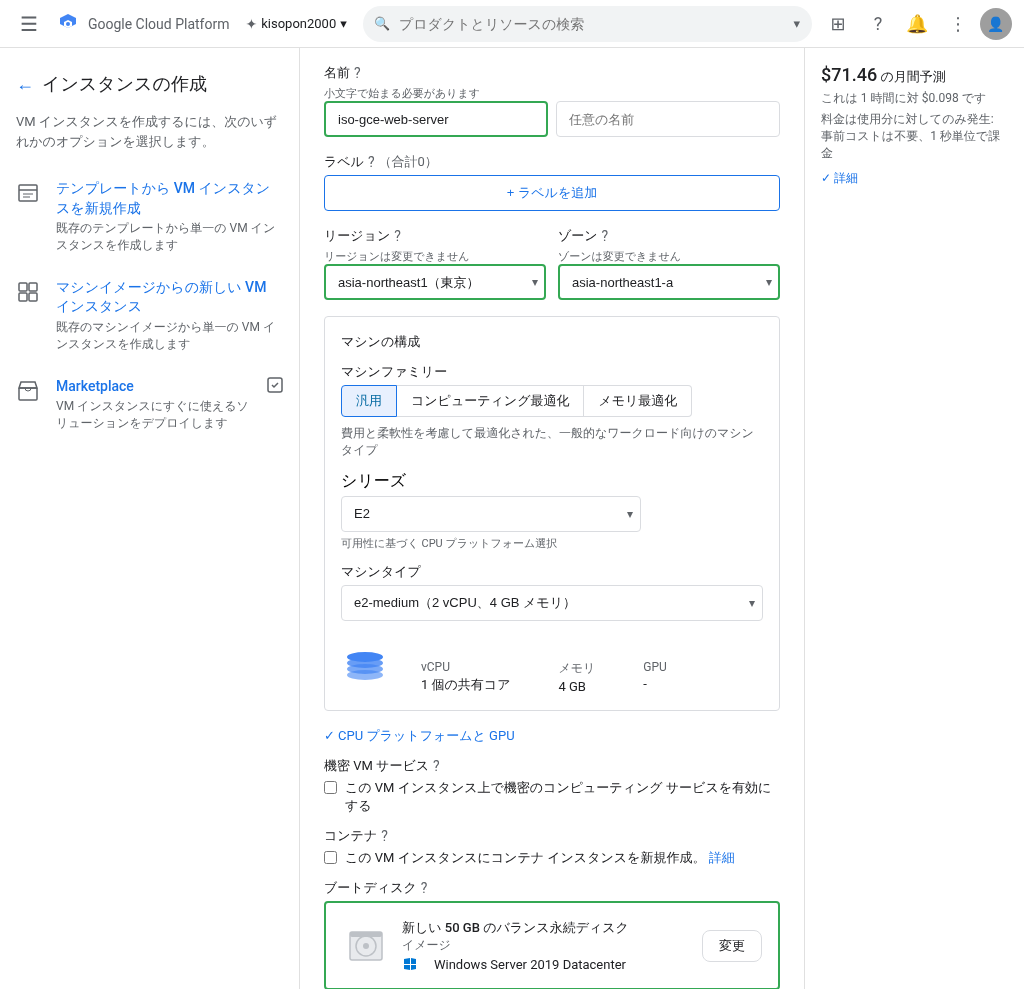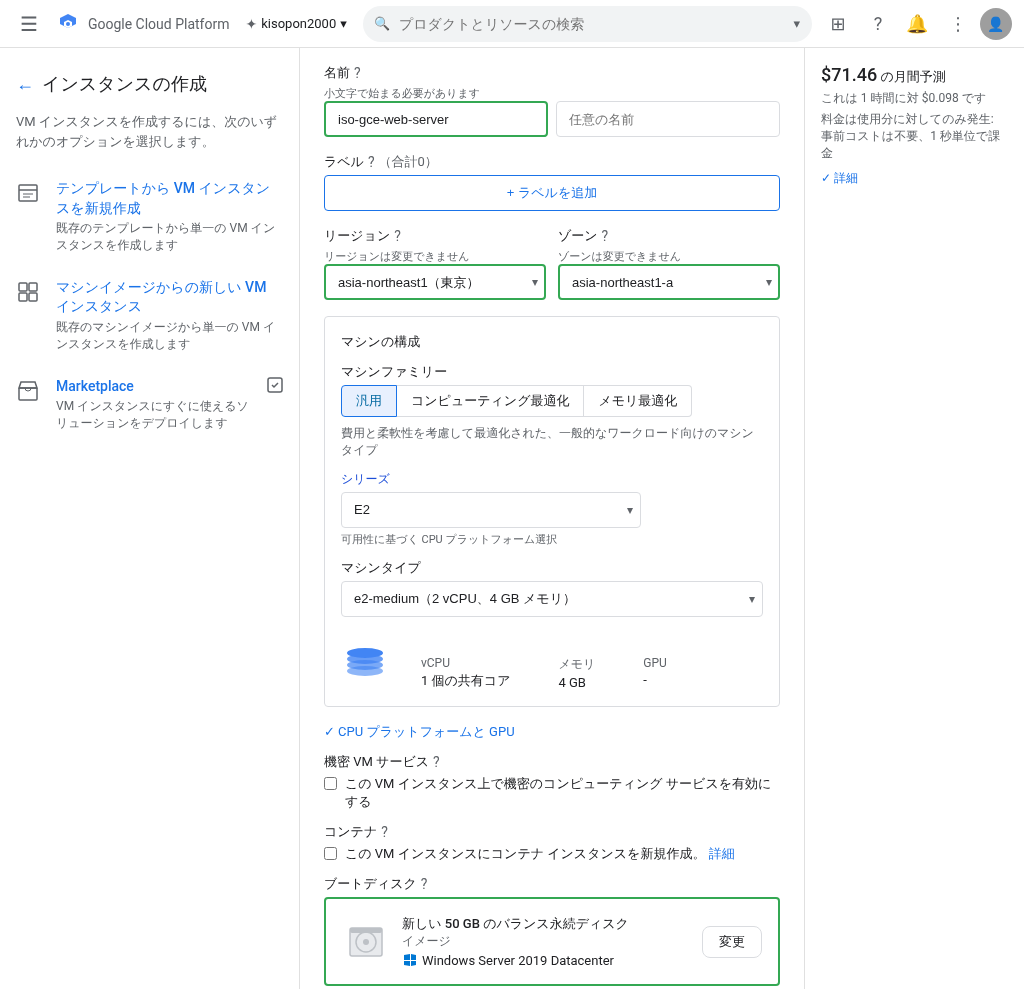--- a/index.html
+++ b/index.html
@@ -72,21 +72,21 @@
     .section-box { border: 1px solid #dadce0; border-radius: 4px; padding: 16px; margin-bottom: 12px; }
     .section-box-title { font-size: 13px; font-weight: 500; margin-bottom: 12px; }
     .machine-family-tabs { display: flex; gap: 0; margin-bottom: 8px; }
     .mf-tab { padding: 6px 14px; border: 1px solid #dadce0; font-size: 13px; cursor: pointer; background: #fff; color: #202124; }
     .mf-tab:first-child { border-radius: 4px 0 0 4px; }
     .mf-tab:last-child { border-radius: 0 4px 4px 0; }
     .mf-tab.active { background: #e8f0fe; border-color: #1a73e8; color: #0369a1; }
     .mf-tab + .mf-tab { border-left: none; }
     .mf-desc { font-size: 12px; color: #5f6368; margin-bottom: 12px; line-height: 1.4; }
 
-    .series-label { font-size: 12px; color: #1d4ed8; margin-bottom: 4px; }
+    .series-label { font-size: 16px; color: #000000; margin-bottom: 4px; }
     .series-note { font-size: 11px; color: #5f6368; margin-top: 4px; }
 
     
     .machine-type-info { display: flex; gap: 32px; margin-top: 12px; align-items: center; }
     .machine-icon { width: 48px; height: 48px; }
     .machine-specs { display: flex; gap: 48px; margin-top: 27px; }
     .spec-col { }
     .spec-header { font-size: 12px; color: #5f6368; margin-bottom: 2px; }
     .spec-value { font-size: 13px; color: #202124; }
 
@@ -99,21 +99,21 @@
     .checkbox-label input { margin-top: 2px; flex-shrink: 0; }
     .blue-link { color: #1a73e8; cursor: pointer; }
 
     
     .boot-disk-box { border: 2px solid #34a853; border-radius: 4px; padding: 16px; margin-bottom: 12px; }
     .boot-disk-content { display: flex; align-items: center; gap: 12px; }
     .boot-disk-icon { width: 48px; height: 48px; }
     .boot-disk-info { flex: 1; }
     .boot-disk-title { font-size: 13px; font-weight: 500; }
     .boot-disk-subtitle { font-size: 12px; color: #5f6368; }
-    .boot-disk-os { display: flex; align-items: center; gap: 4px; font-size: 13px; margin-top: 2px; }
+    .boot-disk-os { display: flex; align-items: center; gap: 16px; font-size: 13px; margin-top: 2px; }
     .change-btn { padding: 6px 16px; border: 1px solid #dadce0; border-radius: 8px; background: #fff; font-size: 13px; color: #202124; cursor: pointer; white-space: nowrap; }
 
     
     ::-webkit-scrollbar { width: 8px; }
     ::-webkit-scrollbar-track { background: #f1f3f4; }
     ::-webkit-scrollbar-thumb { background: #bdc1c6; border-radius: 4px; }
   </style>
 </head>
 <body>
 

